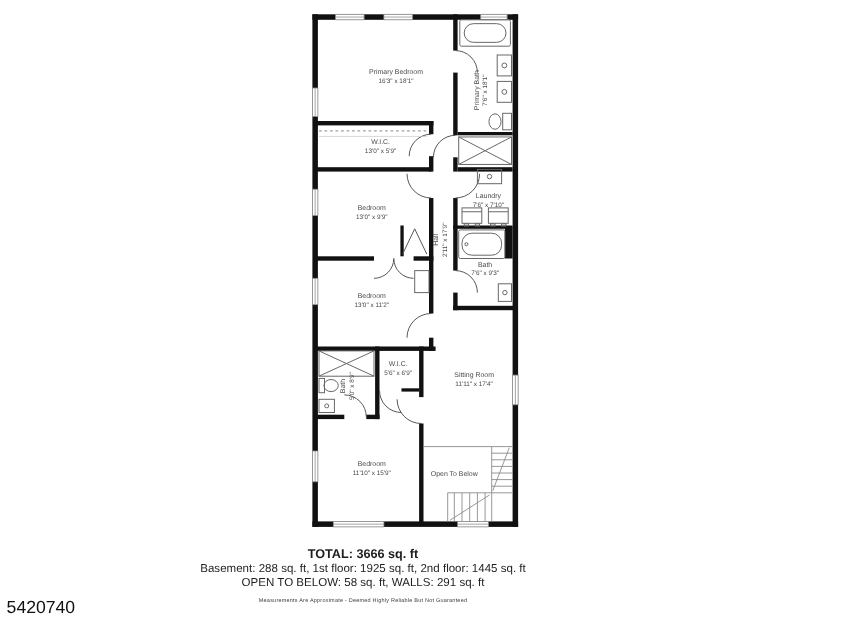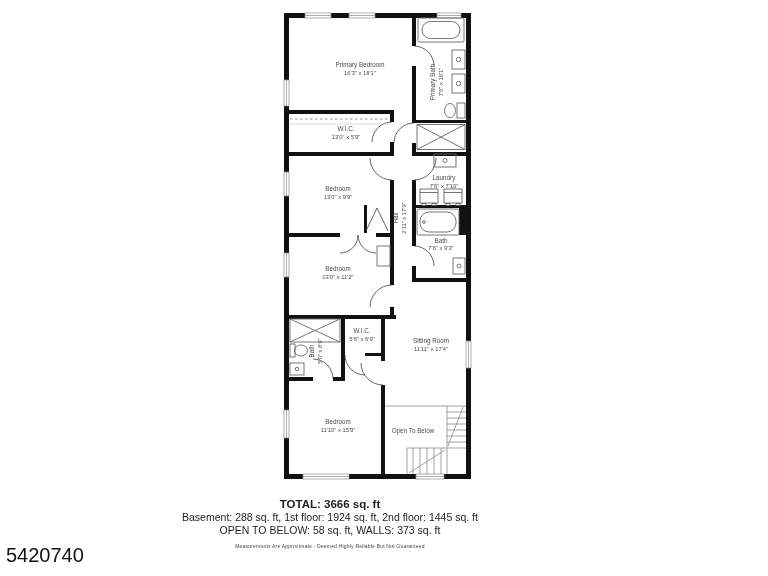--- a/index.html
+++ b/index.html
@@ -6,21 +6,21 @@
   body{width:768px;height:576px;overflow:hidden;position:relative;
        font-family:"Liberation Sans",sans-serif;}
   .stage{position:absolute;inset:0;background:#fff;}
   svg{position:absolute;left:0;top:0;}
   .room-name{font-size:6.3px;fill:#4a4a4a;}
   .room-dims{font-size:5.8px;fill:#4a4a4a;}
   .summary{position:absolute;top:498px;left:0;width:660px;text-align:center;color:#1e1e1e;}
   .summary .total{font-size:11.5px;font-weight:700;line-height:13px;}
   .summary .line{font-size:10.5px;line-height:12.6px;}
   .summary .disclaimer{font-size:5px;color:#444;margin-top:7px;letter-spacing:.2px;}
-  .listing-id{position:absolute;left:6px;top:544px;font-size:20px;color:#111;}
+  .listing-id{position:absolute;left:6px;top:544px;font-size:16px;color:#111;}
 </style>
 </head>
 <body>
 
 <div class="stage">
 
   <svg width="768" height="576" viewBox="0 0 768 576">
 
     <g fill="#111">
 
@@ -256,19 +256,19 @@
       <g>
         <text class="room-name" x="338" y="424">Bedroom</text>
         <text class="room-dims" x="338" y="432">11'10" x 15'9"</text>
       </g>
       <text class="room-name" x="413" y="433">Open To Below</text>
     </g>
   </svg>
 
   <div class="summary">
     <div class="total">TOTAL: 3666 sq. ft</div>
-    <div class="line">Basement: 288 sq. ft, 1st floor: 1924 sq. ft, 2nd floor: 1445 sq. ft</div>
-    <div class="line">OPEN TO BELOW: 58 sq. ft, WALLS: 373 sq. ft</div>
+    <div class="line">Basement: 288 sq. ft, 1st floor: 1925 sq. ft, 2nd floor: 1445 sq. ft</div>
+    <div class="line">OPEN TO BELOW: 58 sq. ft, WALLS: 291 sq. ft</div>
     <div class="disclaimer">Measurements Are Approximate - Deemed Highly Reliable But Not Guaranteed</div>
   </div>
 
   <div class="listing-id">5420740</div>
 </div>
 
 </body></html>

